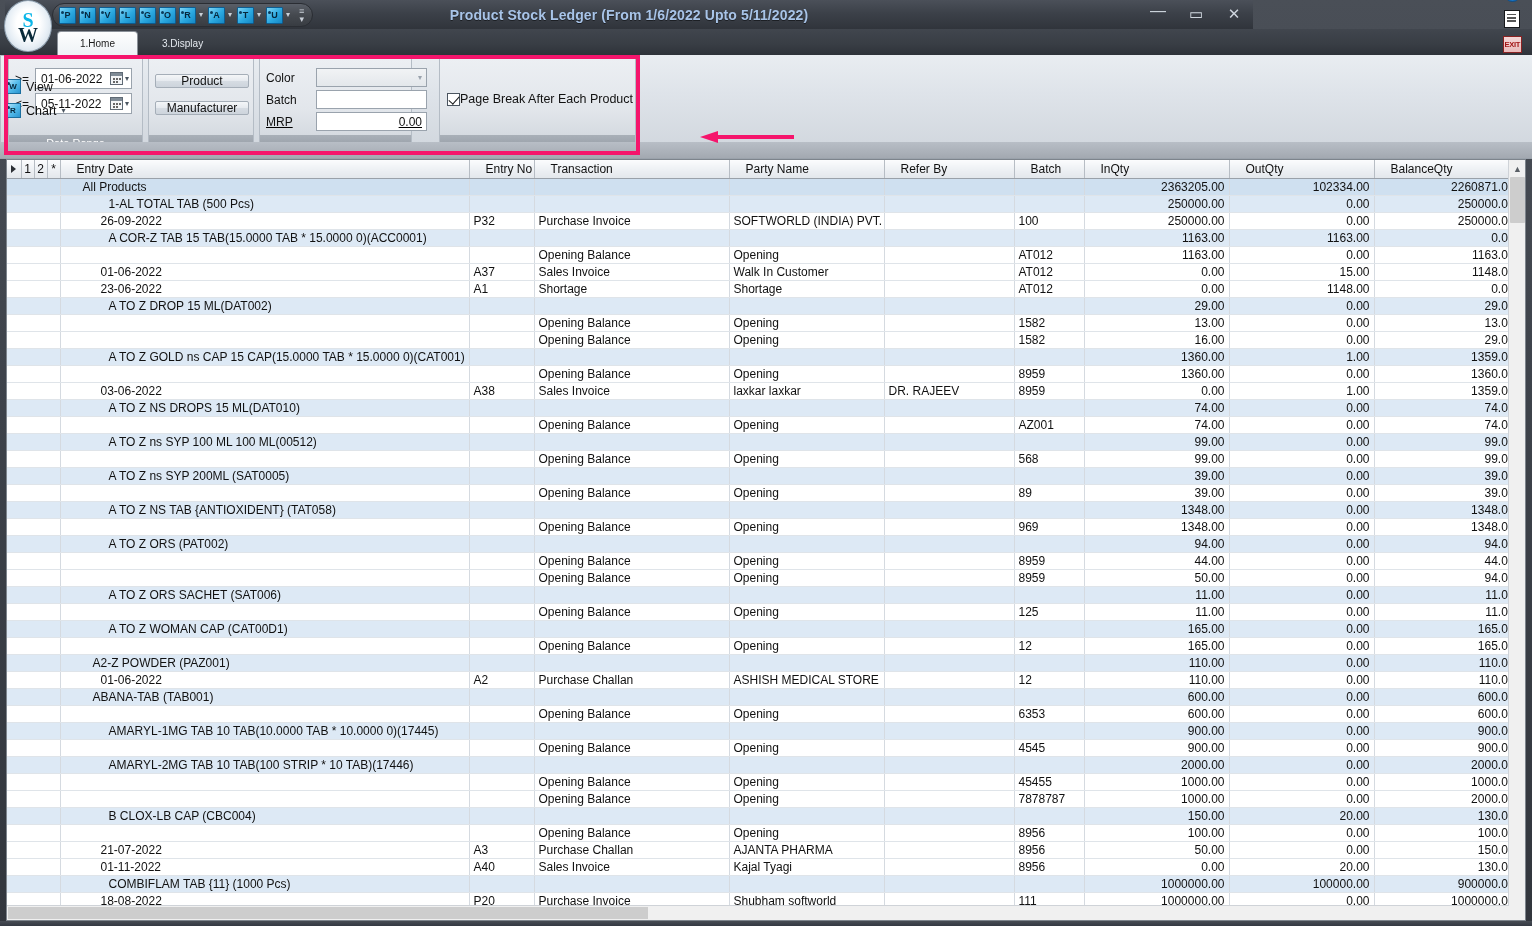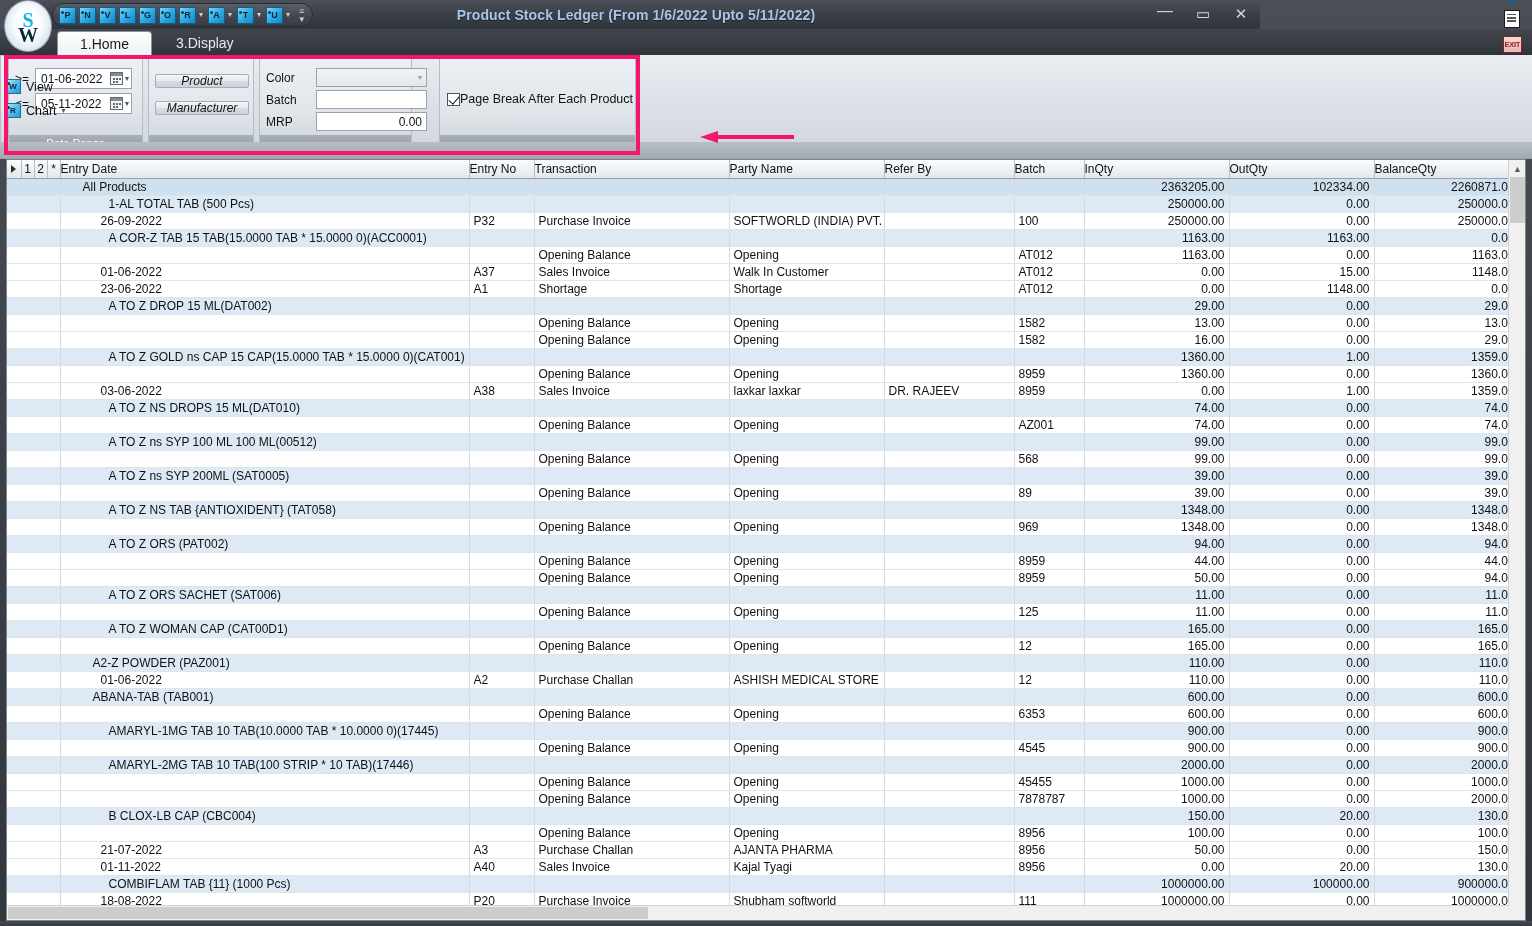--- a/index.html
+++ b/index.html
@@ -13,21 +13,21 @@
   }
   #app {
     position: relative;
     width: 1532px; height: 926px;
     background: linear-gradient(to bottom, #4a4f57 0%, #3e434b 40%, #32363d 100%);
     overflow: hidden;
   }
 
   
   .titlebar {
-    position: absolute; top: 0; left: 12px; width: 1248px; height: 29px;
+    position: absolute; top: 0; left: 5px; width: 1248px; height: 29px;
     background: linear-gradient(to bottom, #4b5059 0%, #3c4149 45%, #30343b 100%);
     display: flex; align-items: center; justify-content: center;
   }
   .title-text {
     color: #a8c4e8; font-size: 14px; font-weight: bold;
     letter-spacing: .1px; text-shadow: 0 1px 0 #1c1f24;
   }
   .winbtns {
     position: absolute; right: 8px; top: 2px;
     display: flex; align-items: center; gap: 16px;
@@ -78,21 +78,21 @@
 
   
   .tabstrip {
     position: absolute; top: 29px; left: 0; width: 1532px; height: 26px;
     background: linear-gradient(to bottom, #41464e 0%, #383d44 60%, #2e3239 100%);
     display: flex; align-items: flex-end;
   }
   .tab {
     height: 24px; padding: 0 22px; margin-left: 2px;
     display: flex; align-items: center;
-    font-size: 14px; color: #e4e9ef;
+    font-size: 10px; color: #e4e9ef;
   }
   .tab.first { margin-left: 57px; }
   .tab.active {
     background: linear-gradient(to bottom, #fdfefe 0%, #eef2f6 100%);
     color: #1b1b1b;
     border: 1px solid #8b9199; border-bottom: none;
     border-radius: 4px 4px 0 0;
   }
   .tabstrip-right {
     position: absolute; right: 8px; bottom: 2px;
@@ -171,21 +171,21 @@
   }
   .dd-caret { color: #4a5560; font-size: 8px; }
 
   
   #grp-prod { left: 148px; width: 106px; }
   .btn-wide {
     position: absolute; left: 6px; width: 94px; height: 14px;
     background: linear-gradient(to bottom, #f4f6f8 0%, #e6eaef 48%, #d6dce3 52%, #cdd4dc 100%);
     border: 1px solid #a5aeb8; border-radius: 2px;
     font-size: 12px; color: #111;
-    display: flex; align-items: center; justify-content: center; font-style: italic;
+    display: flex; align-items: center; justify-content: center;
   }
 
   
   #grp-filter { left: 259px; width: 153px; }
   .f-row { position: absolute; left: 6px; display: flex; align-items: center; }
   .f-lbl { width: 50px; font-size: 12px; color: #111; }
   .f-combo {
     width: 111px; height: 19px; background: linear-gradient(to bottom,#f1f3f5,#e3e7eb);
     border: 1px solid #9aa3ad; display: flex; align-items: center; justify-content: flex-end;
     padding-right: 4px;
@@ -243,21 +243,21 @@
     background: #ffffff; border: 1px solid #7d848c;
     overflow: hidden;
   }
   table.grid {
     border-collapse: collapse; table-layout: fixed; width: 1502px;
     font-size: 12px; color: #111;
   }
   table.grid th {
     background: linear-gradient(to bottom, #fbfcfd 0%, #eef1f4 50%, #e3e7eb 100%);
     border-right: 1px solid #b7bdc4; border-bottom: 1px solid #9aa1a9;
-    height: 18px; font-weight: normal; padding: 0 0; text-align: left;
+    height: 18px; font-weight: normal; padding: 0 16px; text-align: left;
     white-space: nowrap; overflow: hidden;
   }
   table.grid th.num { text-align: left; }
   table.grid th.mini { text-align: center; padding: 0; }
   table.grid td {
     border-right: 1px solid #d5dae0; border-bottom: 1px solid #dfe4e9;
     height: 17px; padding: 0 4px; white-space: nowrap; overflow: hidden;
   }
   table.grid td.num { text-align: right; }
   td.rowhdr {
@@ -405,21 +405,21 @@
         <span class="f-lbl">Color</span>
         <span class="f-combo">
           <span></span>
           <span class="cc">▾</span>
         </span>
       </div>
       <div class="f-row" style="top:31px;">
         <span class="f-lbl">Batch</span>
         <span class="f-input"></span>
       </div>
-      <div class="f-row" style="top:53px;">
+      <div class="f-row" style="top:53px;text-decoration:underline;">
         <span class="f-lbl">MRP</span>
         <span class="f-input">0.00</span>
       </div>
       <div class="grp-title"></div>
     </div>
 
     <div class="grp" id="grp-pb">
       <div class="pb-row">
         <span class="cbx on"></span>
         <span class="pb-lbl">Page Break After Each Product</span>

